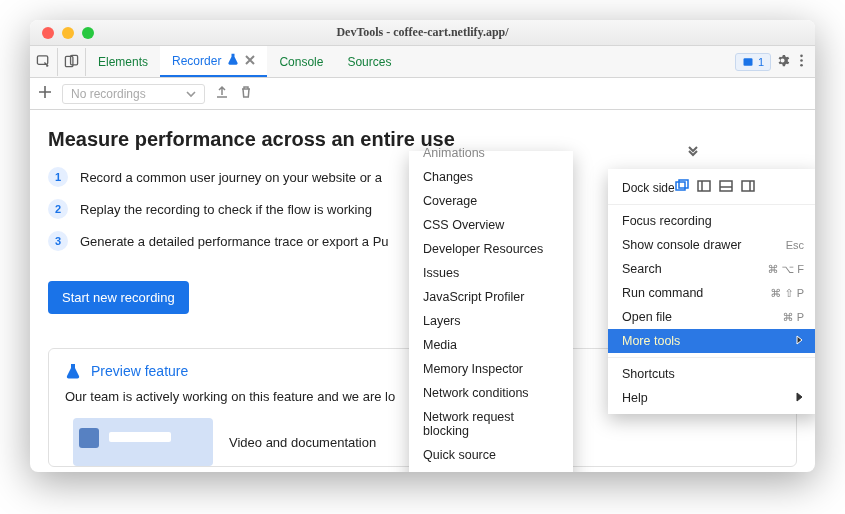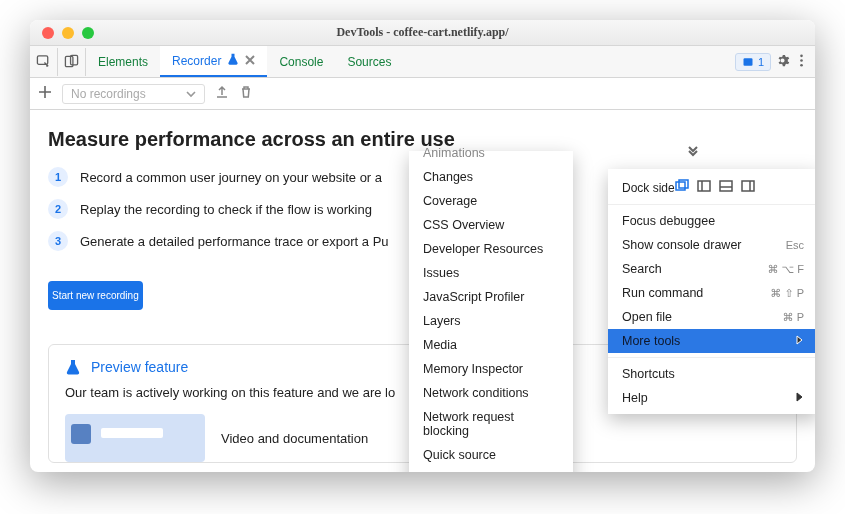--- a/index.html
+++ b/index.html
@@ -41,44 +41,44 @@
   .toolbar2{height:32px;border-bottom:1px solid #d6d6d6;display:flex;align-items:center;padding:0 8px;gap:10px;font-size:12px;color:#888;text-align:center;}
   .toolbar2 .plus svg{width:14px;height:14px;stroke:#666;stroke-width:1.6;fill:none;}
   .toolbar2 .sel{display:flex;align-items:center;gap:40px;border:1px solid #ddd;background:#fff;border-radius:3px;padding:2px 8px;color:#aaa;font-size:12px;}
   .toolbar2 .sel svg{width:10px;height:10px;stroke:#999;fill:none;stroke-width:1.6;}
   .toolbar2 .ic svg{width:14px;height:14px;stroke:#888;fill:none;stroke-width:1.5;}
   .content{flex:1;position:relative;overflow:hidden;}
   .main{padding:18px 18px 0 18px;font-size:13px;color:#222;}
   .main h1{font-size:20px;font-weight:600;margin-bottom:16px;}
   .step{display:flex;align-items:center;gap:12px;margin:12px 0;font-size:13px;}
   .num{width:20px;height:20px;border-radius:50%;background:#e5efff;color:#1a73e8;font-size:11px;display:flex;align-items:center;justify-content:center;font-weight:600;}
-  .btn-primary{margin-top:18px;background:#1a73e8;color:#fff;border:0;border-radius:4px;padding:9px 4px;font-size:10px;font-weight:500;}
+  .btn-primary{margin-top:18px;background:#1a73e8;color:#fff;border:0;border-radius:4px;padding:9px 14px;font-size:13px;font-weight:500;}
   .card{margin-top:34px;border:1px solid #e0e0e0;border-radius:6px;padding:14px 16px 0 16px;}
   .card .hdr{display:flex;align-items:center;gap:10px;color:#1a73e8;font-size:14px;font-weight:500;}
   .card .hdr svg{width:16px;height:16px;fill:#1a73e8;}
   .card p{margin-top:10px;font-size:13px;color:#222;}
-  .vidrow{display:flex;align-items:center;gap:16px;margin-top:14px;}
+  .vidrow{display:flex;align-items:center;gap:16px;margin-top:14px;margin-left:8px;}
   .thumb{width:140px;height:48px;border-radius:4px;background:#d3e1f7;position:relative;overflow:hidden;}
   .thumb .bar{position:absolute;top:14px;left:36px;width:62px;height:10px;background:#fff;border-radius:2px;}
   .thumb .play{position:absolute;left:6px;top:10px;width:20px;height:20px;background:#5781c2;border-radius:3px;}
   .vidlabel{font-size:13px;color:#222;}
   
   .menu{position:absolute;background:#fff;box-shadow:0 6px 18px rgba(0,0,0,.25);font-size:12.5px;color:#222;z-index:50;}
   .more-tools{left:379px;top:41px;width:164px;padding:4px 0;}
   .menu .item{padding:5px 14px;cursor:default;}
   .menu .item.sel{background:#2b78e4;color:#fff;}
   .settings{left:578px;top:59px;width:210px;padding:4px 0;}
   .settings .dock{display:flex;align-items:center;padding:6px 10px 4px 14px;font-size:12px;color:#222;}
   .dock-icons{display:flex;gap:8px;}
   .dock-icons svg{width:14px;height:14px;stroke:#555;fill:none;stroke-width:1.5;}
   .dock-icons .active svg{stroke:#1a73e8;}
   .settings .row{display:flex;justify-content:space-between;padding:5px 14px;align-items:center;}
   .kbd{font-size:11px;color:#888;}
   .settings hr{border:0;border-top:1px solid #eee;margin:4px 0;}
-  .settings .row.sel{background:#2b78e4;color:#0f172a;}
+  .settings .row.sel{background:#2b78e4;color:#fef9c3;}
   .settings .row.sel .arrow svg{stroke:#fff;}
   .arrow svg{width:8px;height:10px;stroke:#333;fill:#333;}
   .overflow-chev{position:absolute;left:656px;top:36px;}
   .overflow-chev svg{width:14px;height:14px;stroke:#666;stroke-width:2;fill:none;}
 </style>
 </head>
 <body>
 
 <div class="window">
   <div class="titlebar">
@@ -235,21 +235,21 @@
               </svg></span>
           <span><svg viewBox="0 0 14 14">
                 <rect x="1" y="2" width="12" height="10"></rect>
                 <line x1="9" y1="2" x2="9" y2="12"></line>
               </svg></span>
         </div>
       </div>
       <hr>
       <div id="settings-rows">
           <div class="row">
-            <span>Focus debuggee</span>
+            <span>Focus recording</span>
             <span class="kbd"></span>
           </div>
           <div class="row">
             <span>Show console drawer</span>
             <span class="kbd">Esc</span>
           </div>
           <div class="row">
             <span>Search</span>
             <span class="kbd">⌘ ⌥ F</span>
           </div>

